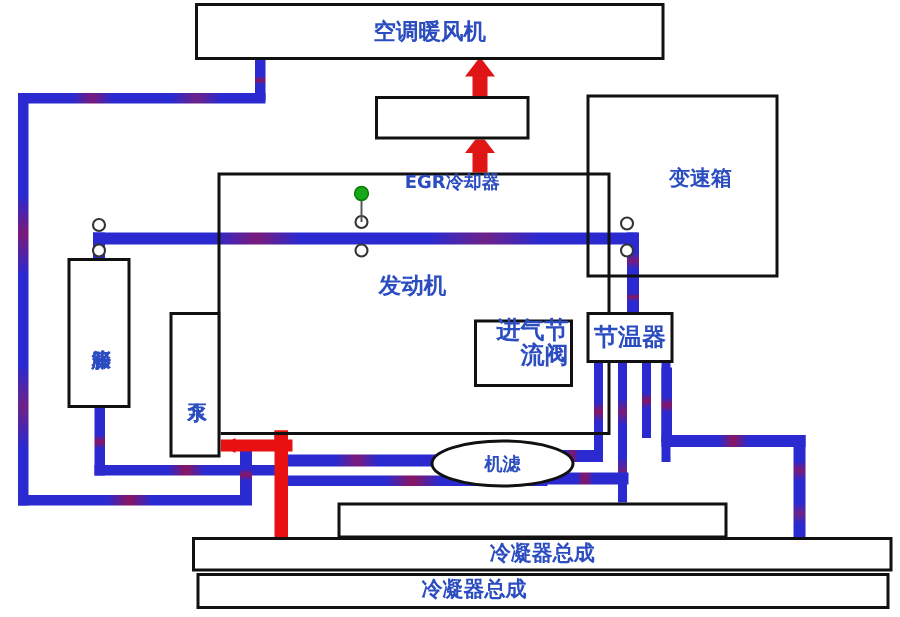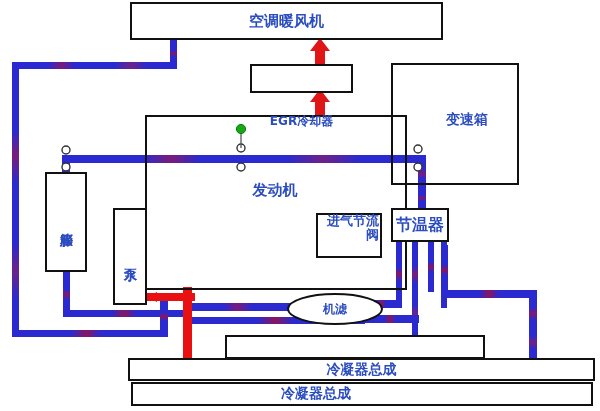--- a/index.html
+++ b/index.html
@@ -133,19 +133,19 @@
   <div class="box" style="left:225px;top:335px;width:260px;height:24px;background:#fff;"></div>
   <div class="box" style="left:128px;top:358px;width:467px;height:23px;background:#fff;"></div>
   <div class="box" style="left:131px;top:382px;width:462px;height:24px;background:#fff;"></div>
 
   <div class="boxlbl" style="left:130px;top:2px;width:313px;height:38px;font-size:15px;">空调暖风机</div>
   <div class="boxlbl" style="left:250px;top:64px;width:103px;height:29px;font-size:12px;margin-top:43px;">EGR冷却器</div>
   <div class="boxlbl" style="left:391px;top:100px;width:128px;height:40px;font-size:14px;margin-left:12px;">变速箱</div>
   <div class="boxlbl" style="left:200px;top:175px;width:150px;height:30px;font-size:15px;">发动机</div>
   <div class="boxlbl" style="left:50px;top:180px;width:32px;height:85px;font-size:13px;writing-mode:vertical-rl;text-orientation:upright;">膨胀箱</div>
   <div class="boxlbl" style="left:117px;top:228px;width:26px;height:60px;font-size:13px;writing-mode:vertical-rl;text-orientation:upright;">水泵</div>
-  <div class="boxlbl" style="left:319px;top:215px;width:60px;height:26px;font-size:13px;">进气节流阀</div>
+  <div class="boxlbl" style="left:319px;top:215px;width:60px;height:26px;font-size:16px;">进气节流阀</div>
   <div class="boxlbl" style="left:391px;top:208px;width:58px;height:34px;font-size:16px;">节温器</div>
   <div class="boxlbl" style="left:288px;top:294px;width:94px;height:30px;font-size:12px;">机滤</div>
   <div class="boxlbl" style="left:128px;top:358px;width:467px;height:23px;font-size:14px;">冷凝器总成</div>
   <div class="boxlbl" style="left:131px;top:382px;width:370px;height:24px;font-size:14px;">冷凝器总成</div>
 
 </div>
 
 </body></html>

